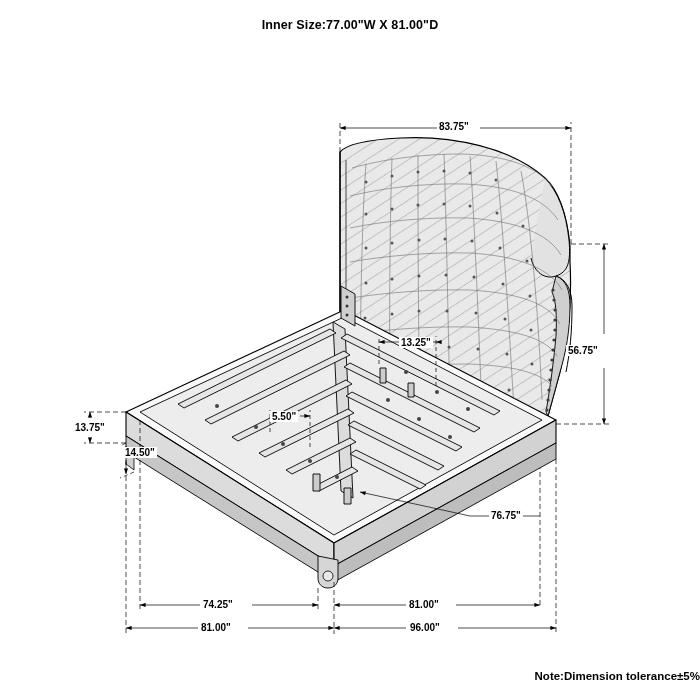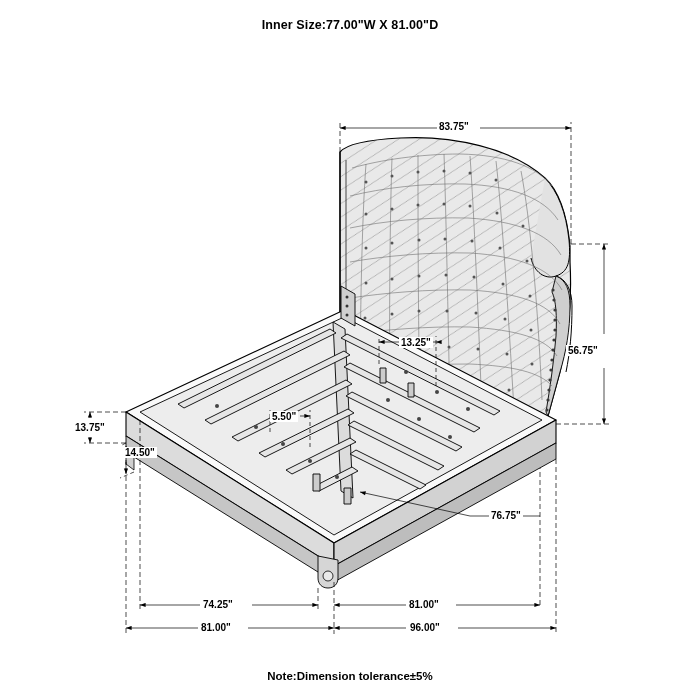--- a/index.html
+++ b/index.html
@@ -28,21 +28,21 @@
     text-align: center;
     font-size: 12.5px;
     font-weight: bold;
     letter-spacing: 0.1px;
   }
   .footnote {
     position: absolute;
     bottom: 18px;
     left: 0;
     width: 700px;
-    text-align: center;
+    text-align: right;
     font-size: 11.5px;
     font-weight: bold;
   }
   #drawing {
     position: absolute;
     top: 0;
     left: 0;
   }
   .dimlabel {
     position: absolute;

